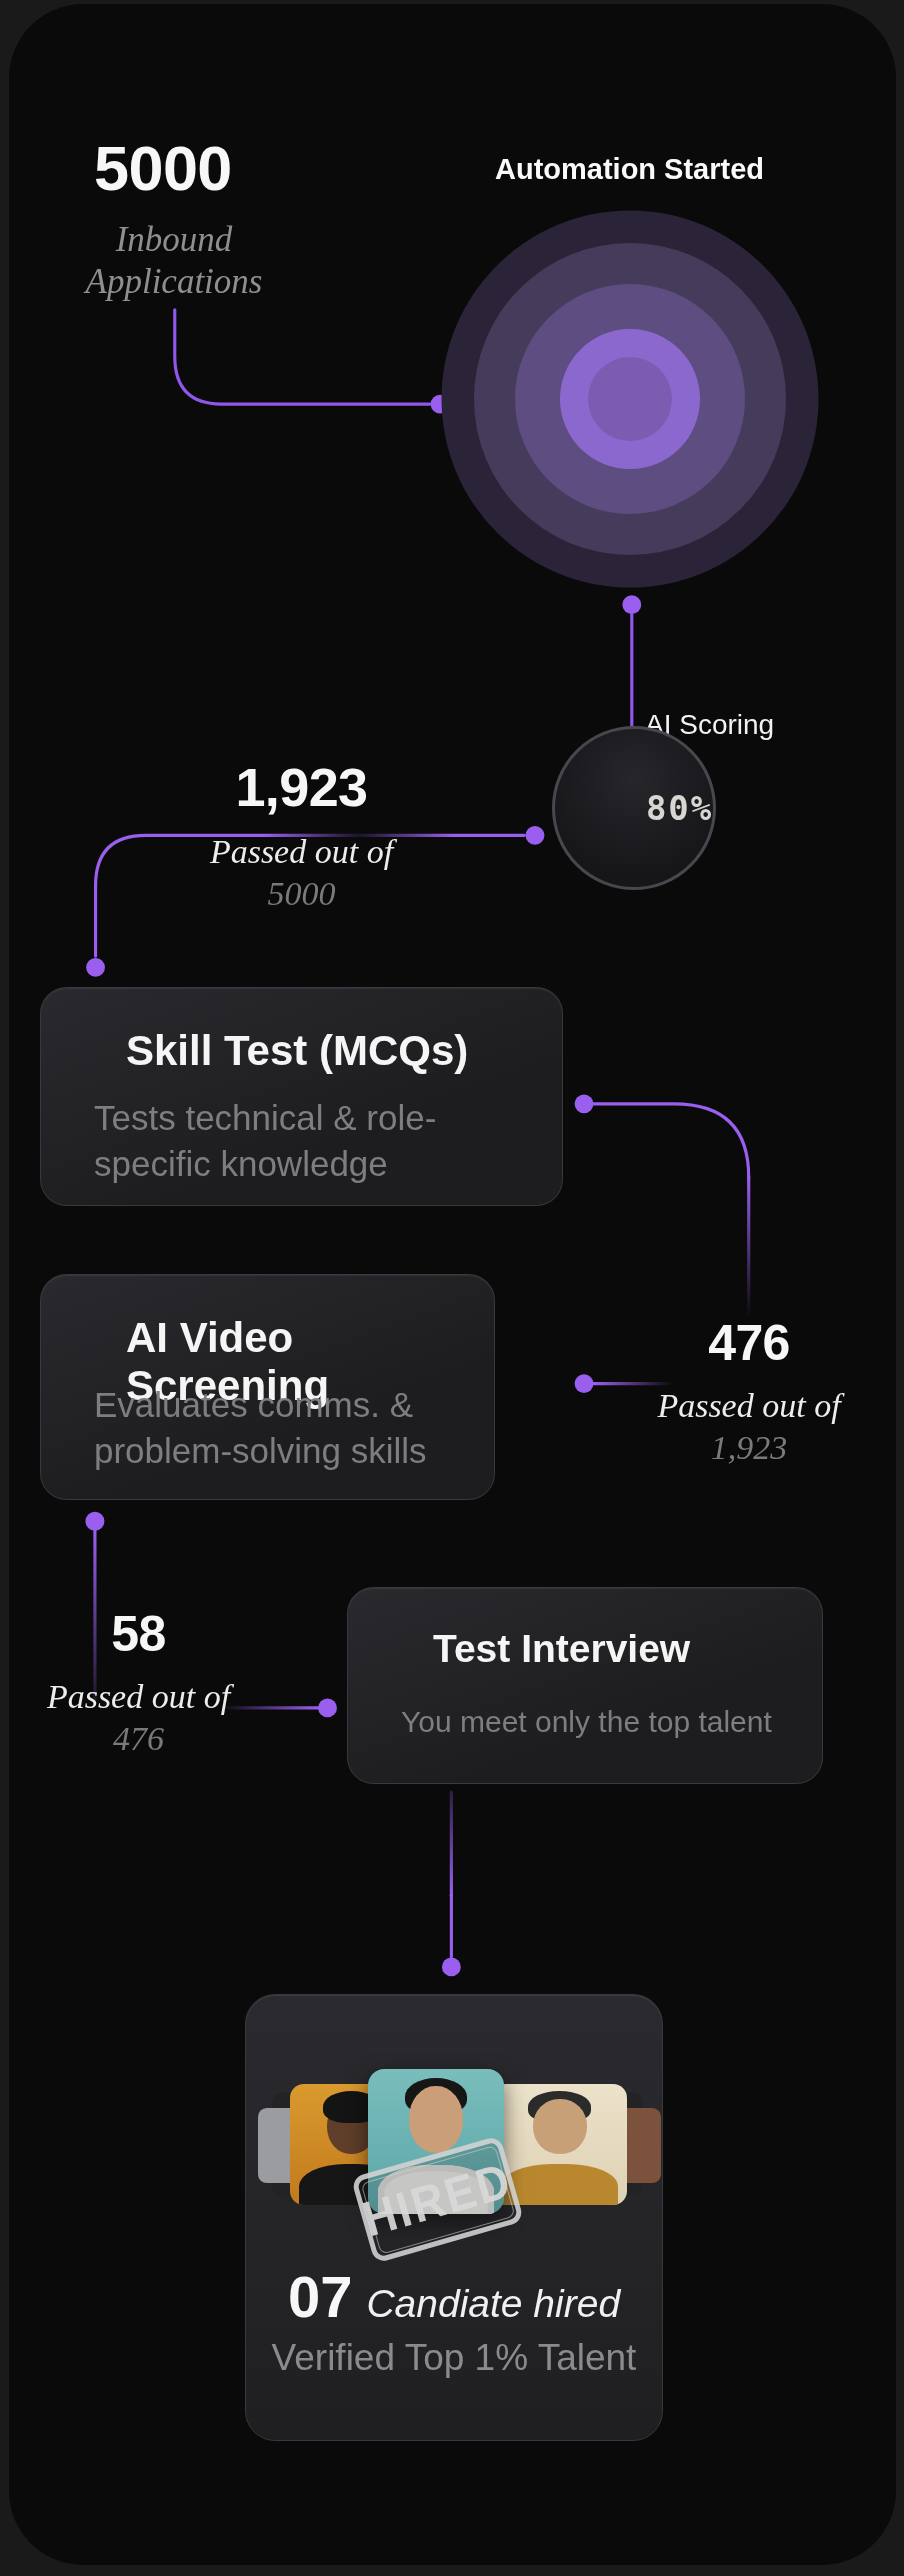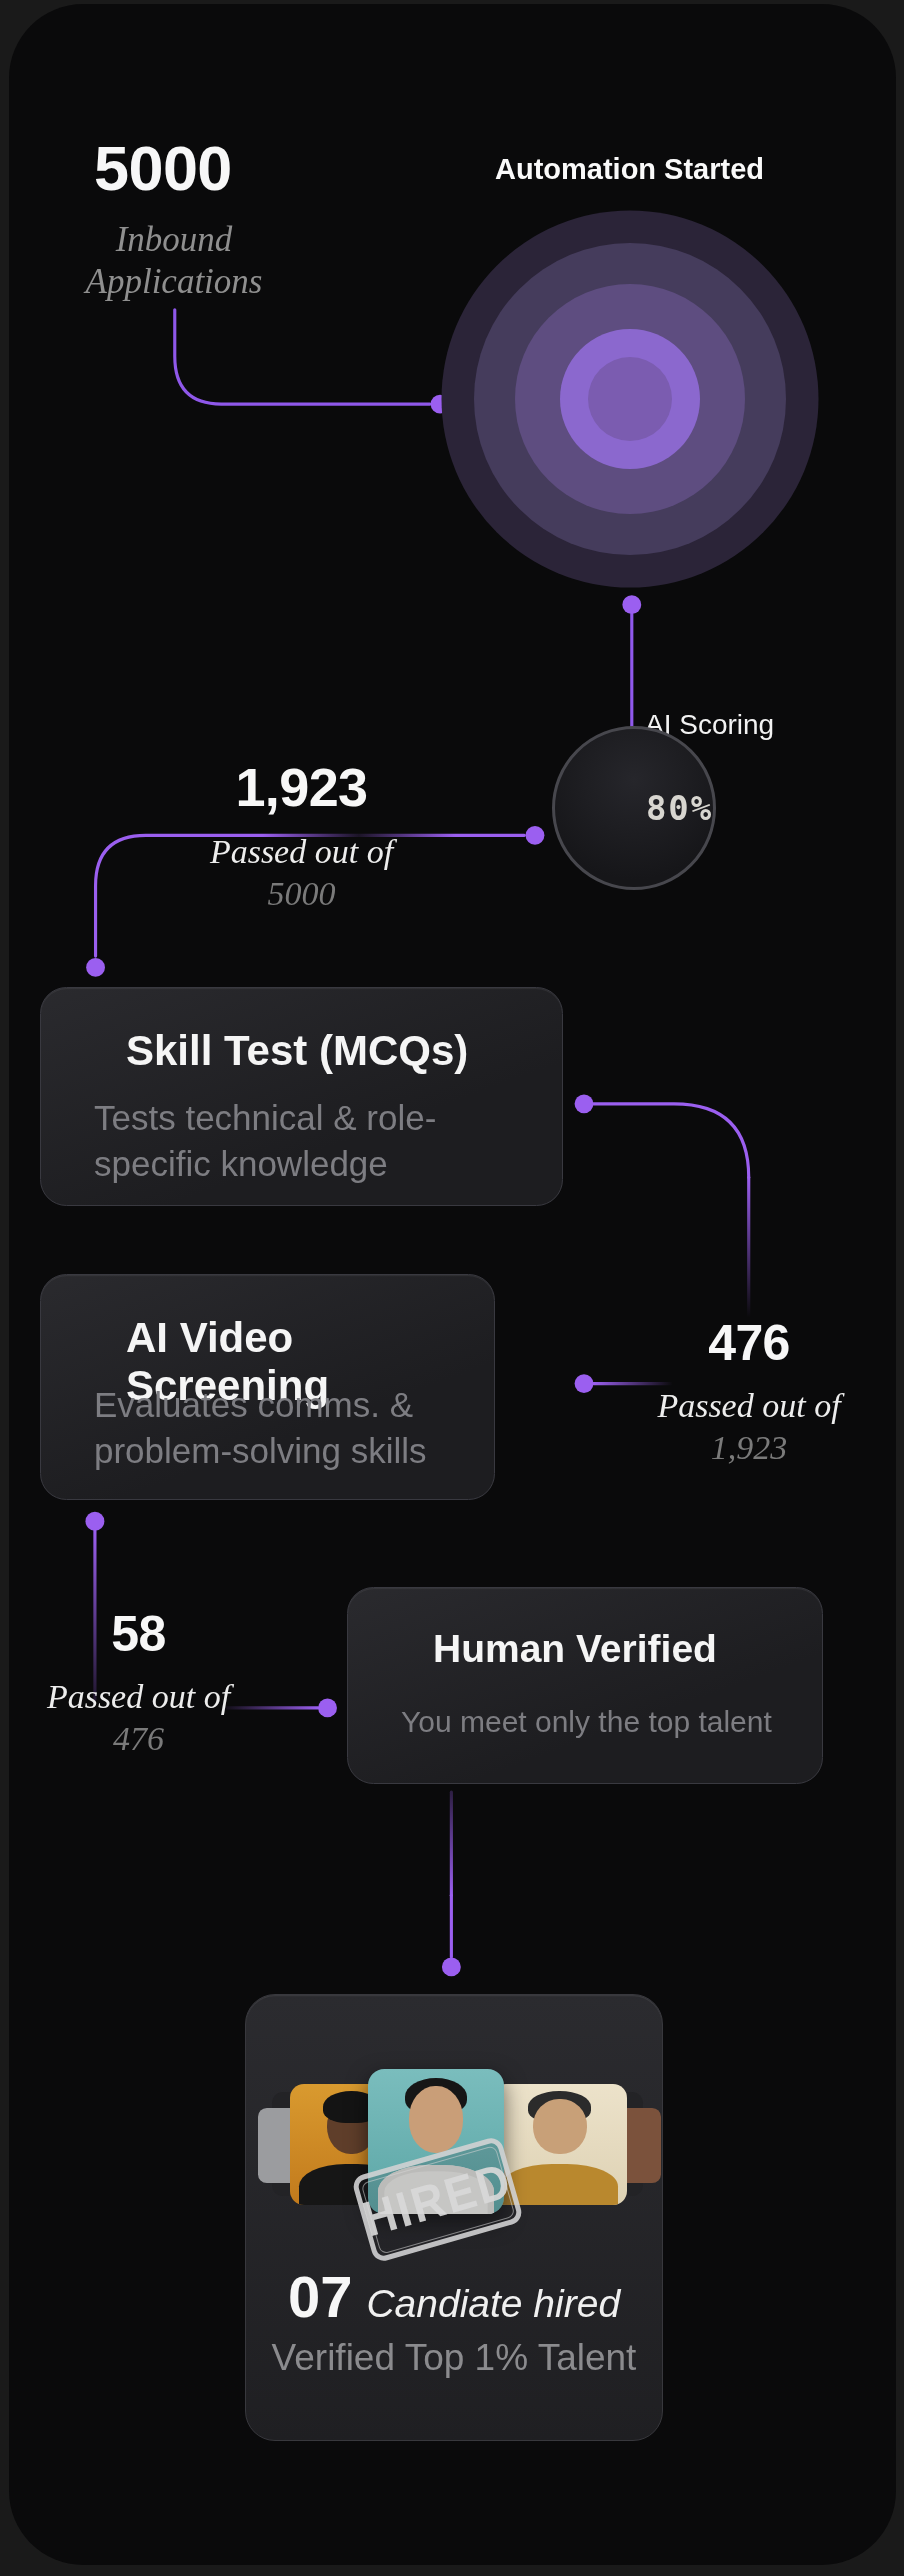--- a/index.html
+++ b/index.html
@@ -214,21 +214,21 @@
     <div class="card-desc">Evaluates comms. &amp; problem-solving skills</div>
   </div>
 
   <div class="abs stat stat3">
     <div class="n">58</div>
     <div class="p serif-white">Passed out of</div>
     <div class="t serif-gray">476</div>
   </div>
 
   <div class="abs card card-interview">
-    <div class="card-title">Human Verified</div>
+    <div class="card-title">Test Interview</div>
     <div class="card-desc">You meet only the top talent</div>
   </div>
 
   <div class="abs card card-final">
     <div class="cluster">
       <div class="backdrop"></div>
       <div class="mini mini-left"></div>
       <div class="mini mini-right"></div>
       <div class="photo photo-left">
         <div class="p-head"></div>

